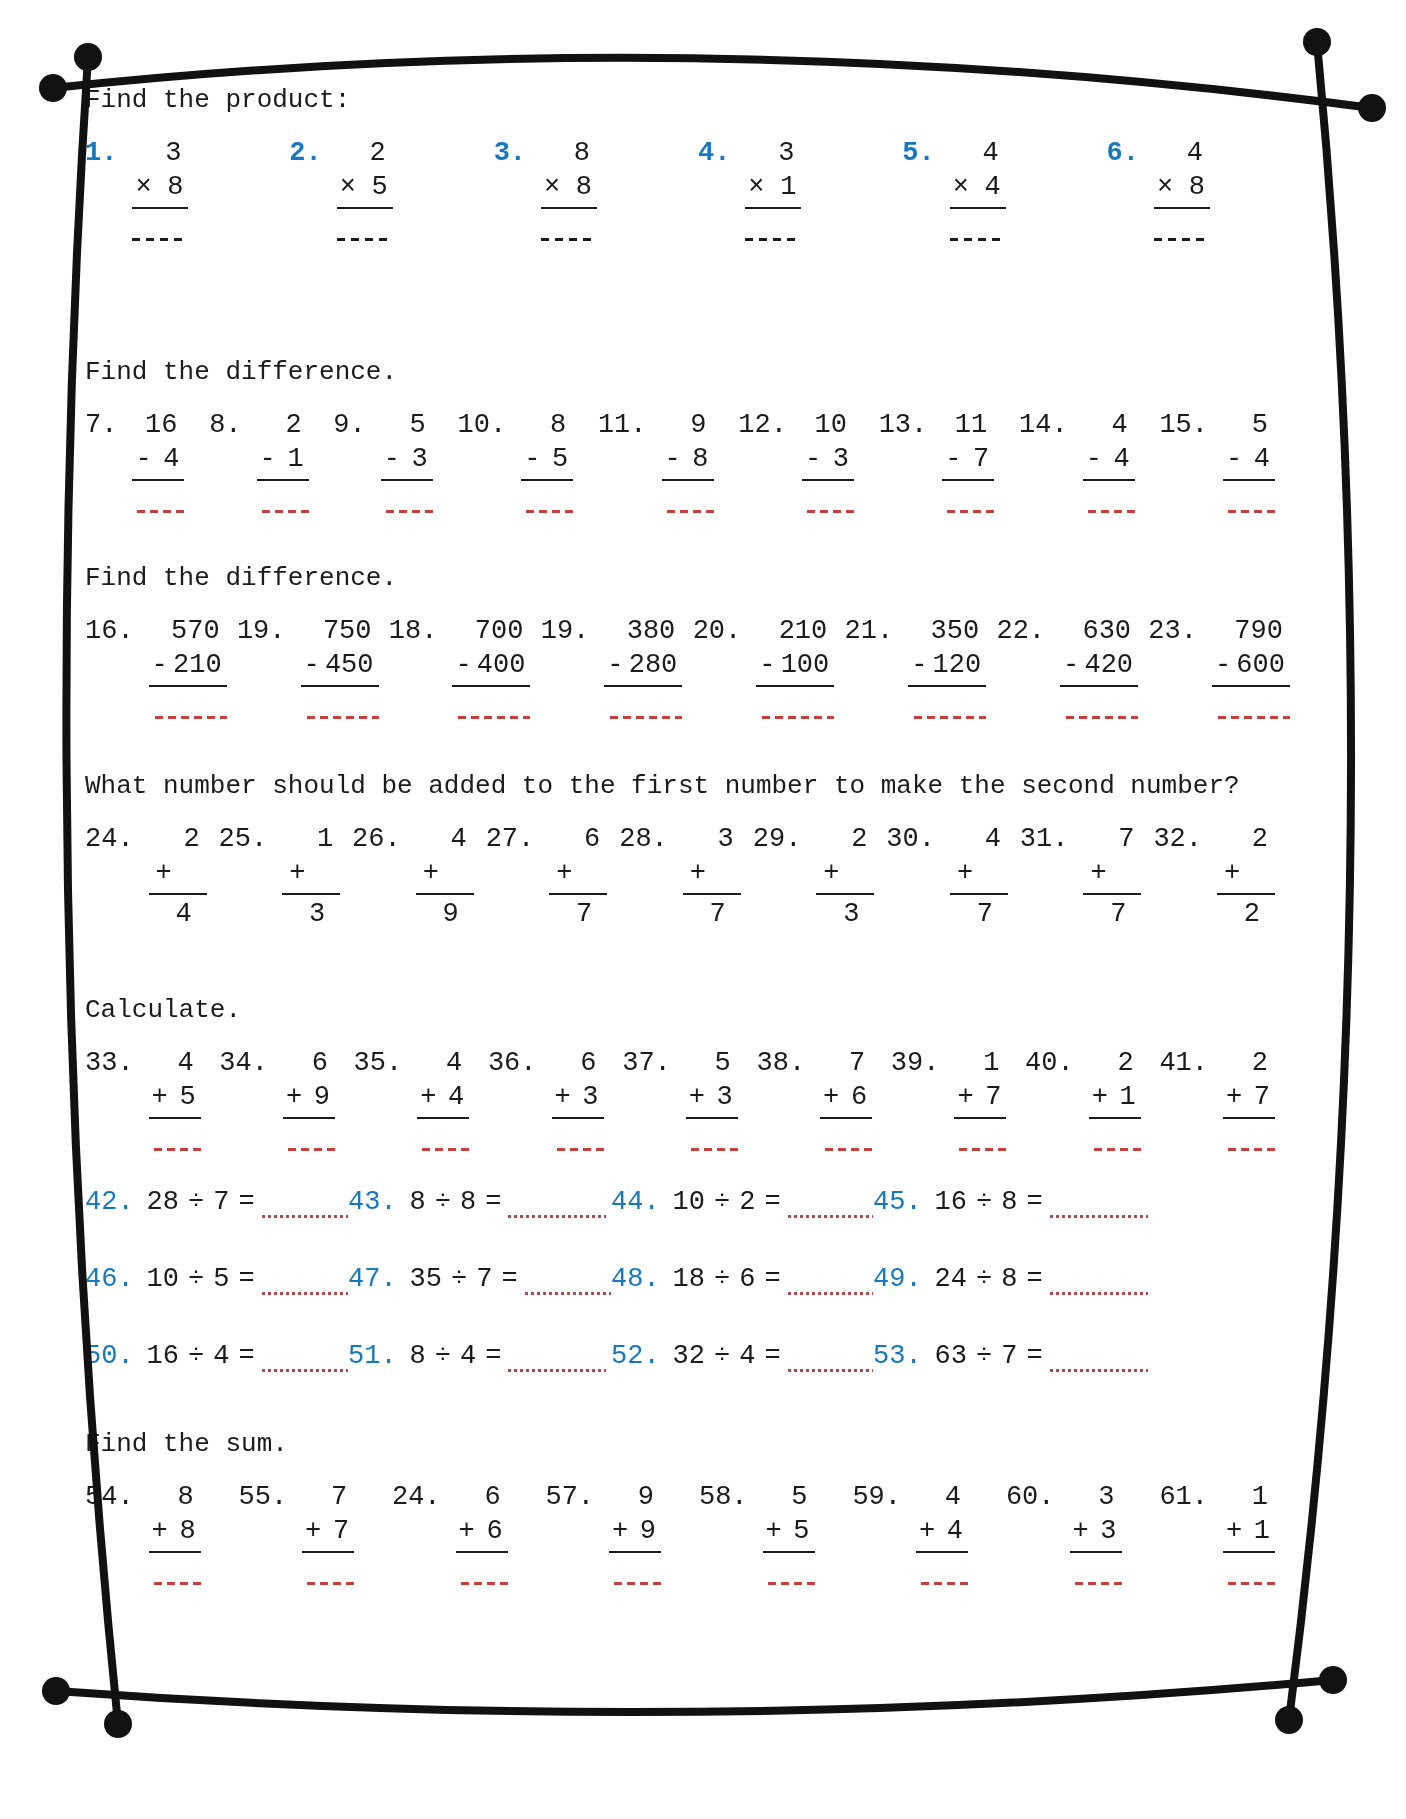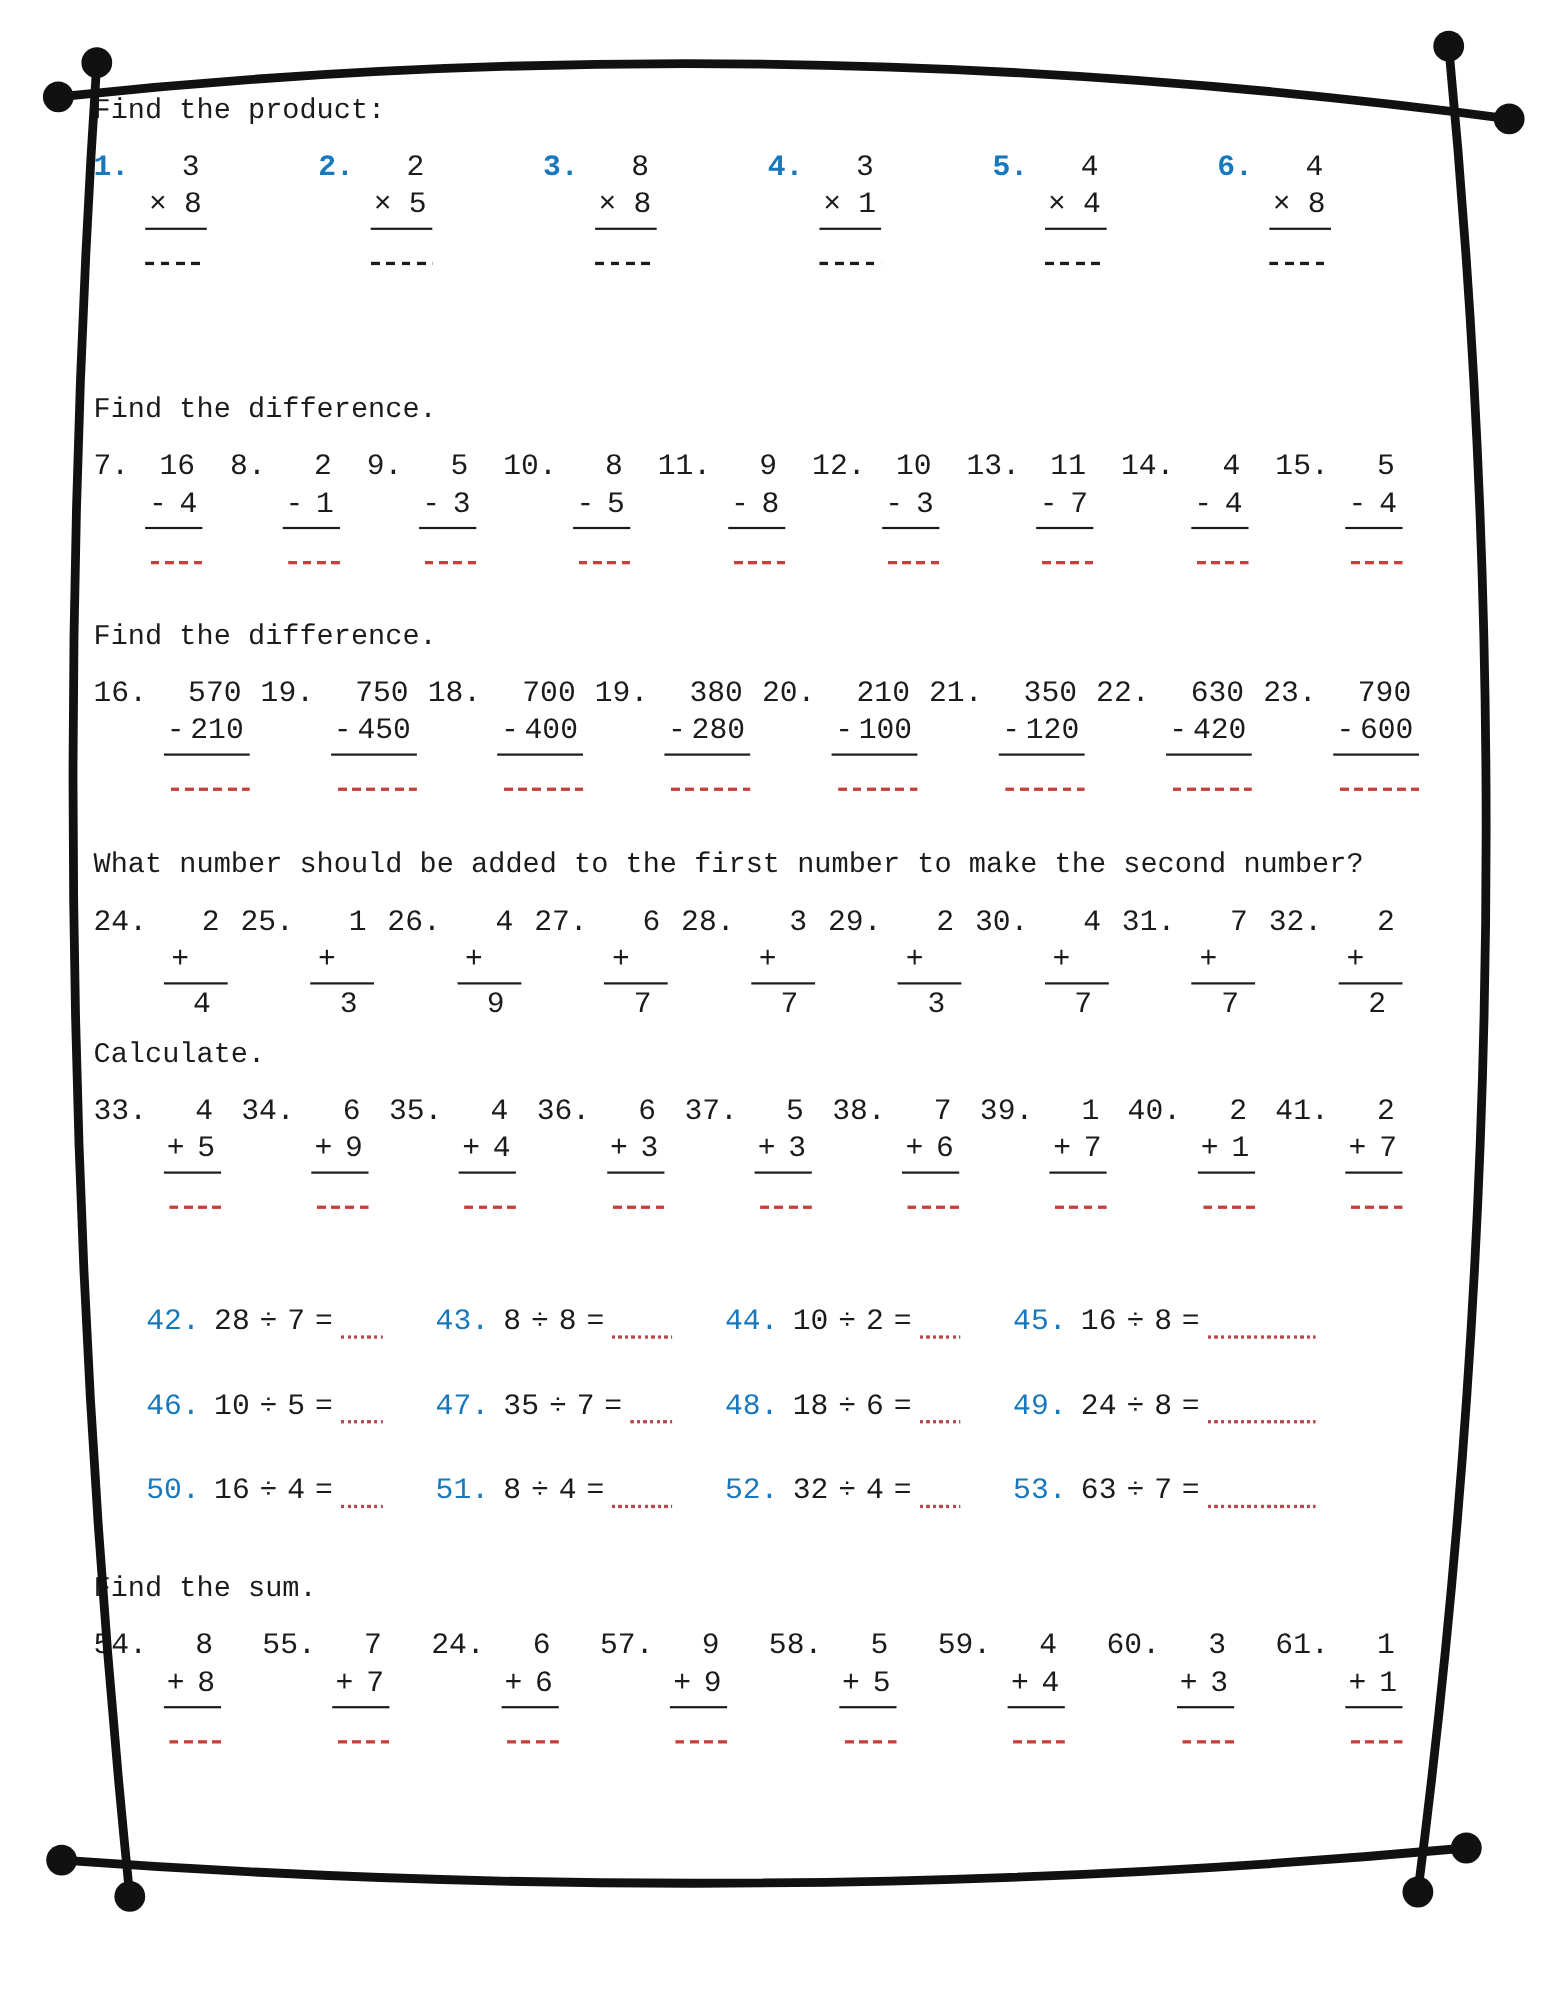--- a/index.html
+++ b/index.html
@@ -23,21 +23,21 @@
          display:flex;justify-content:space-between;padding:0 5px 3px 3px;}
   .prule.mplus{justify-content:flex-start;padding-left:7px;}
   .pres{padding-right:15px;margin-top:2px;}
   .blank{flex:1;}
   .pdash{height:3px;margin-top:29px;}
   .dash-black{width:56px;background:repeating-linear-gradient(90deg,#1b1b1b 0 8px,transparent 8px 14px);}
   .dash-red{width:47px;background:repeating-linear-gradient(90deg,#c63f3b 0 8px,transparent 8px 13px);}
   .dash-red.wide{width:72px;}
   .drow{display:grid;grid-template-columns:263px 263px 262px auto;margin-bottom:43px;font-size:27px;line-height:34px;}
   .dprob{display:flex;align-items:baseline;}
-  .dlabel{color:#1778be;margin-right:13px;margin-left:48px;}
+  .dlabel{color:#1778be;margin-right:13px;}
   .dnum{margin-right:9px;}
   .dop{margin-right:9px;}
   .deq{margin-right:7px;}
   .ddots{display:inline-block;width:98px;height:3px;transform:translateY(9px);
          background:repeating-linear-gradient(90deg,#b5494b 0 3px,transparent 3px 6px);}
 </style>
 </head>
 <body>
 
 <div class="page">
@@ -430,21 +430,21 @@
             <div class="prule mplus">
               <span class="psign">+</span>
               <span class="blank"></span>
             </div>
             <div class="pres">2</div>
           </div>
         </div>
       </div>
   </section>
 
-  <section class="sec" style="top:942px">
+  <section class="sec" style="top:994px">
     <div class="heading">Calculate.</div>
     <div class="prow" id="row-calc">
         <div class="vprob">
           <span class="plabel ">33.</span>
           <div class="pbody w1">
             <div class="ptop">4</div>
             <div class="prule">
               <span class="psign">+</span>
               <span class="pbot">5</span>
             </div>

